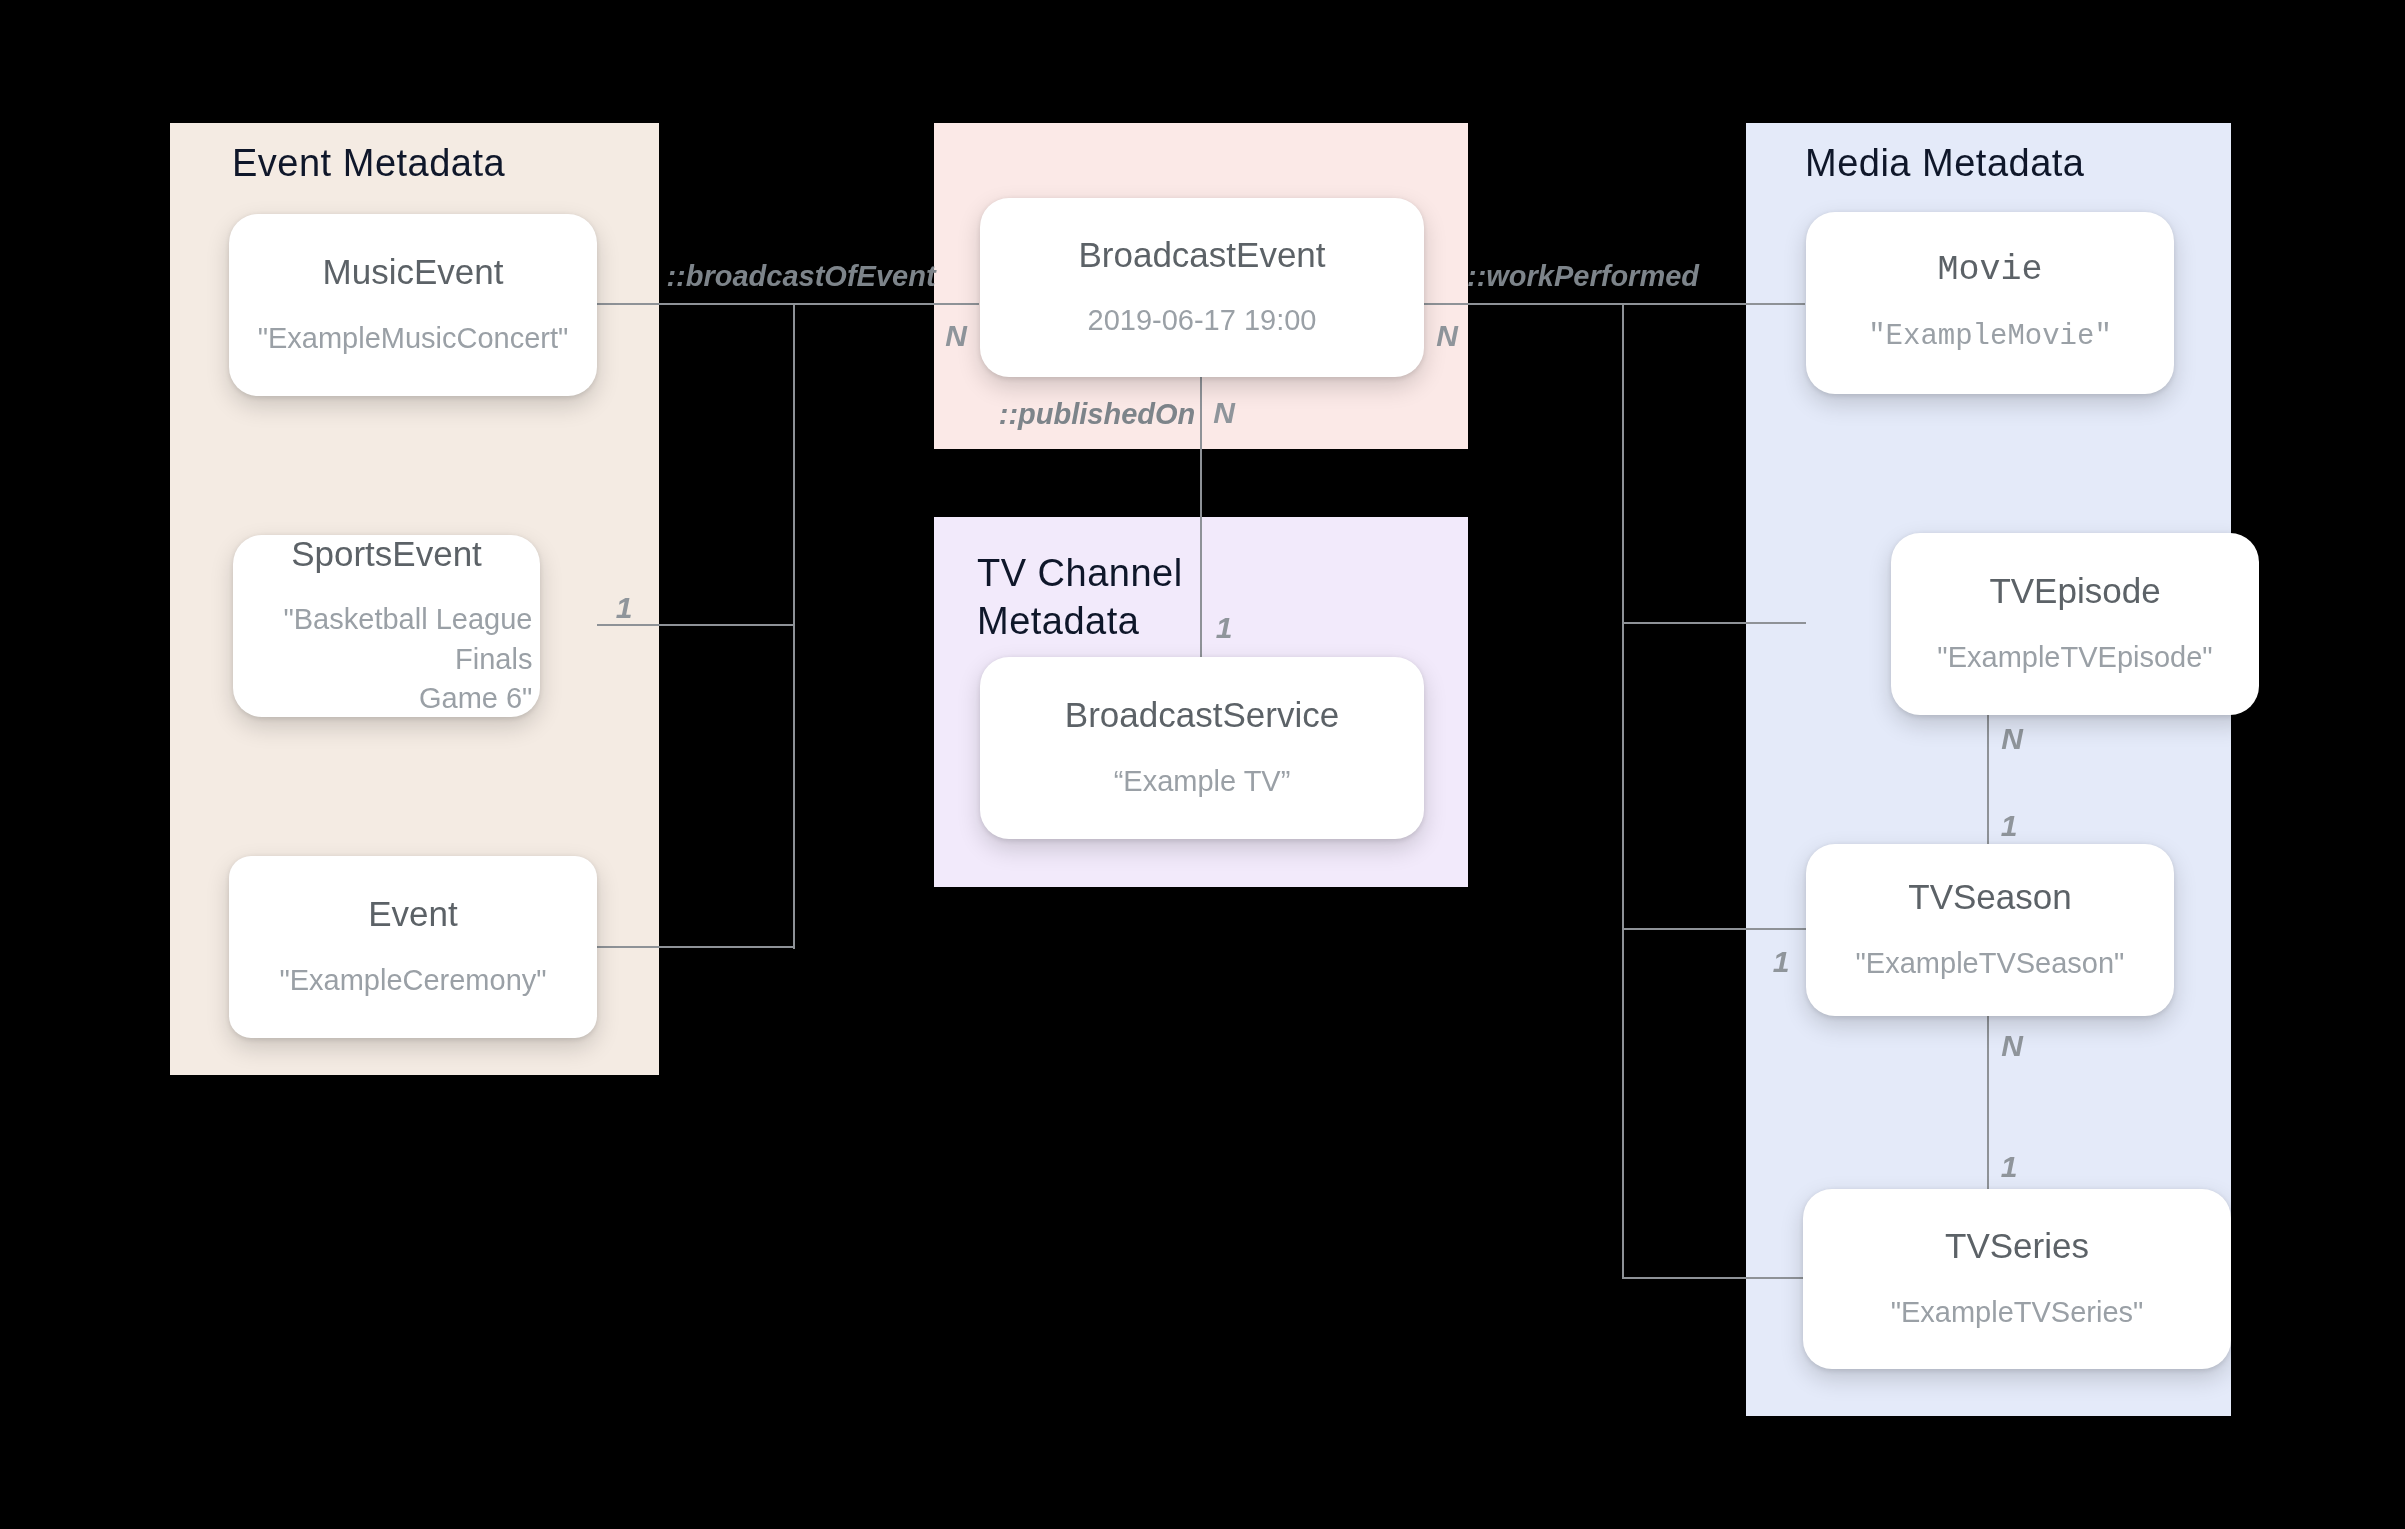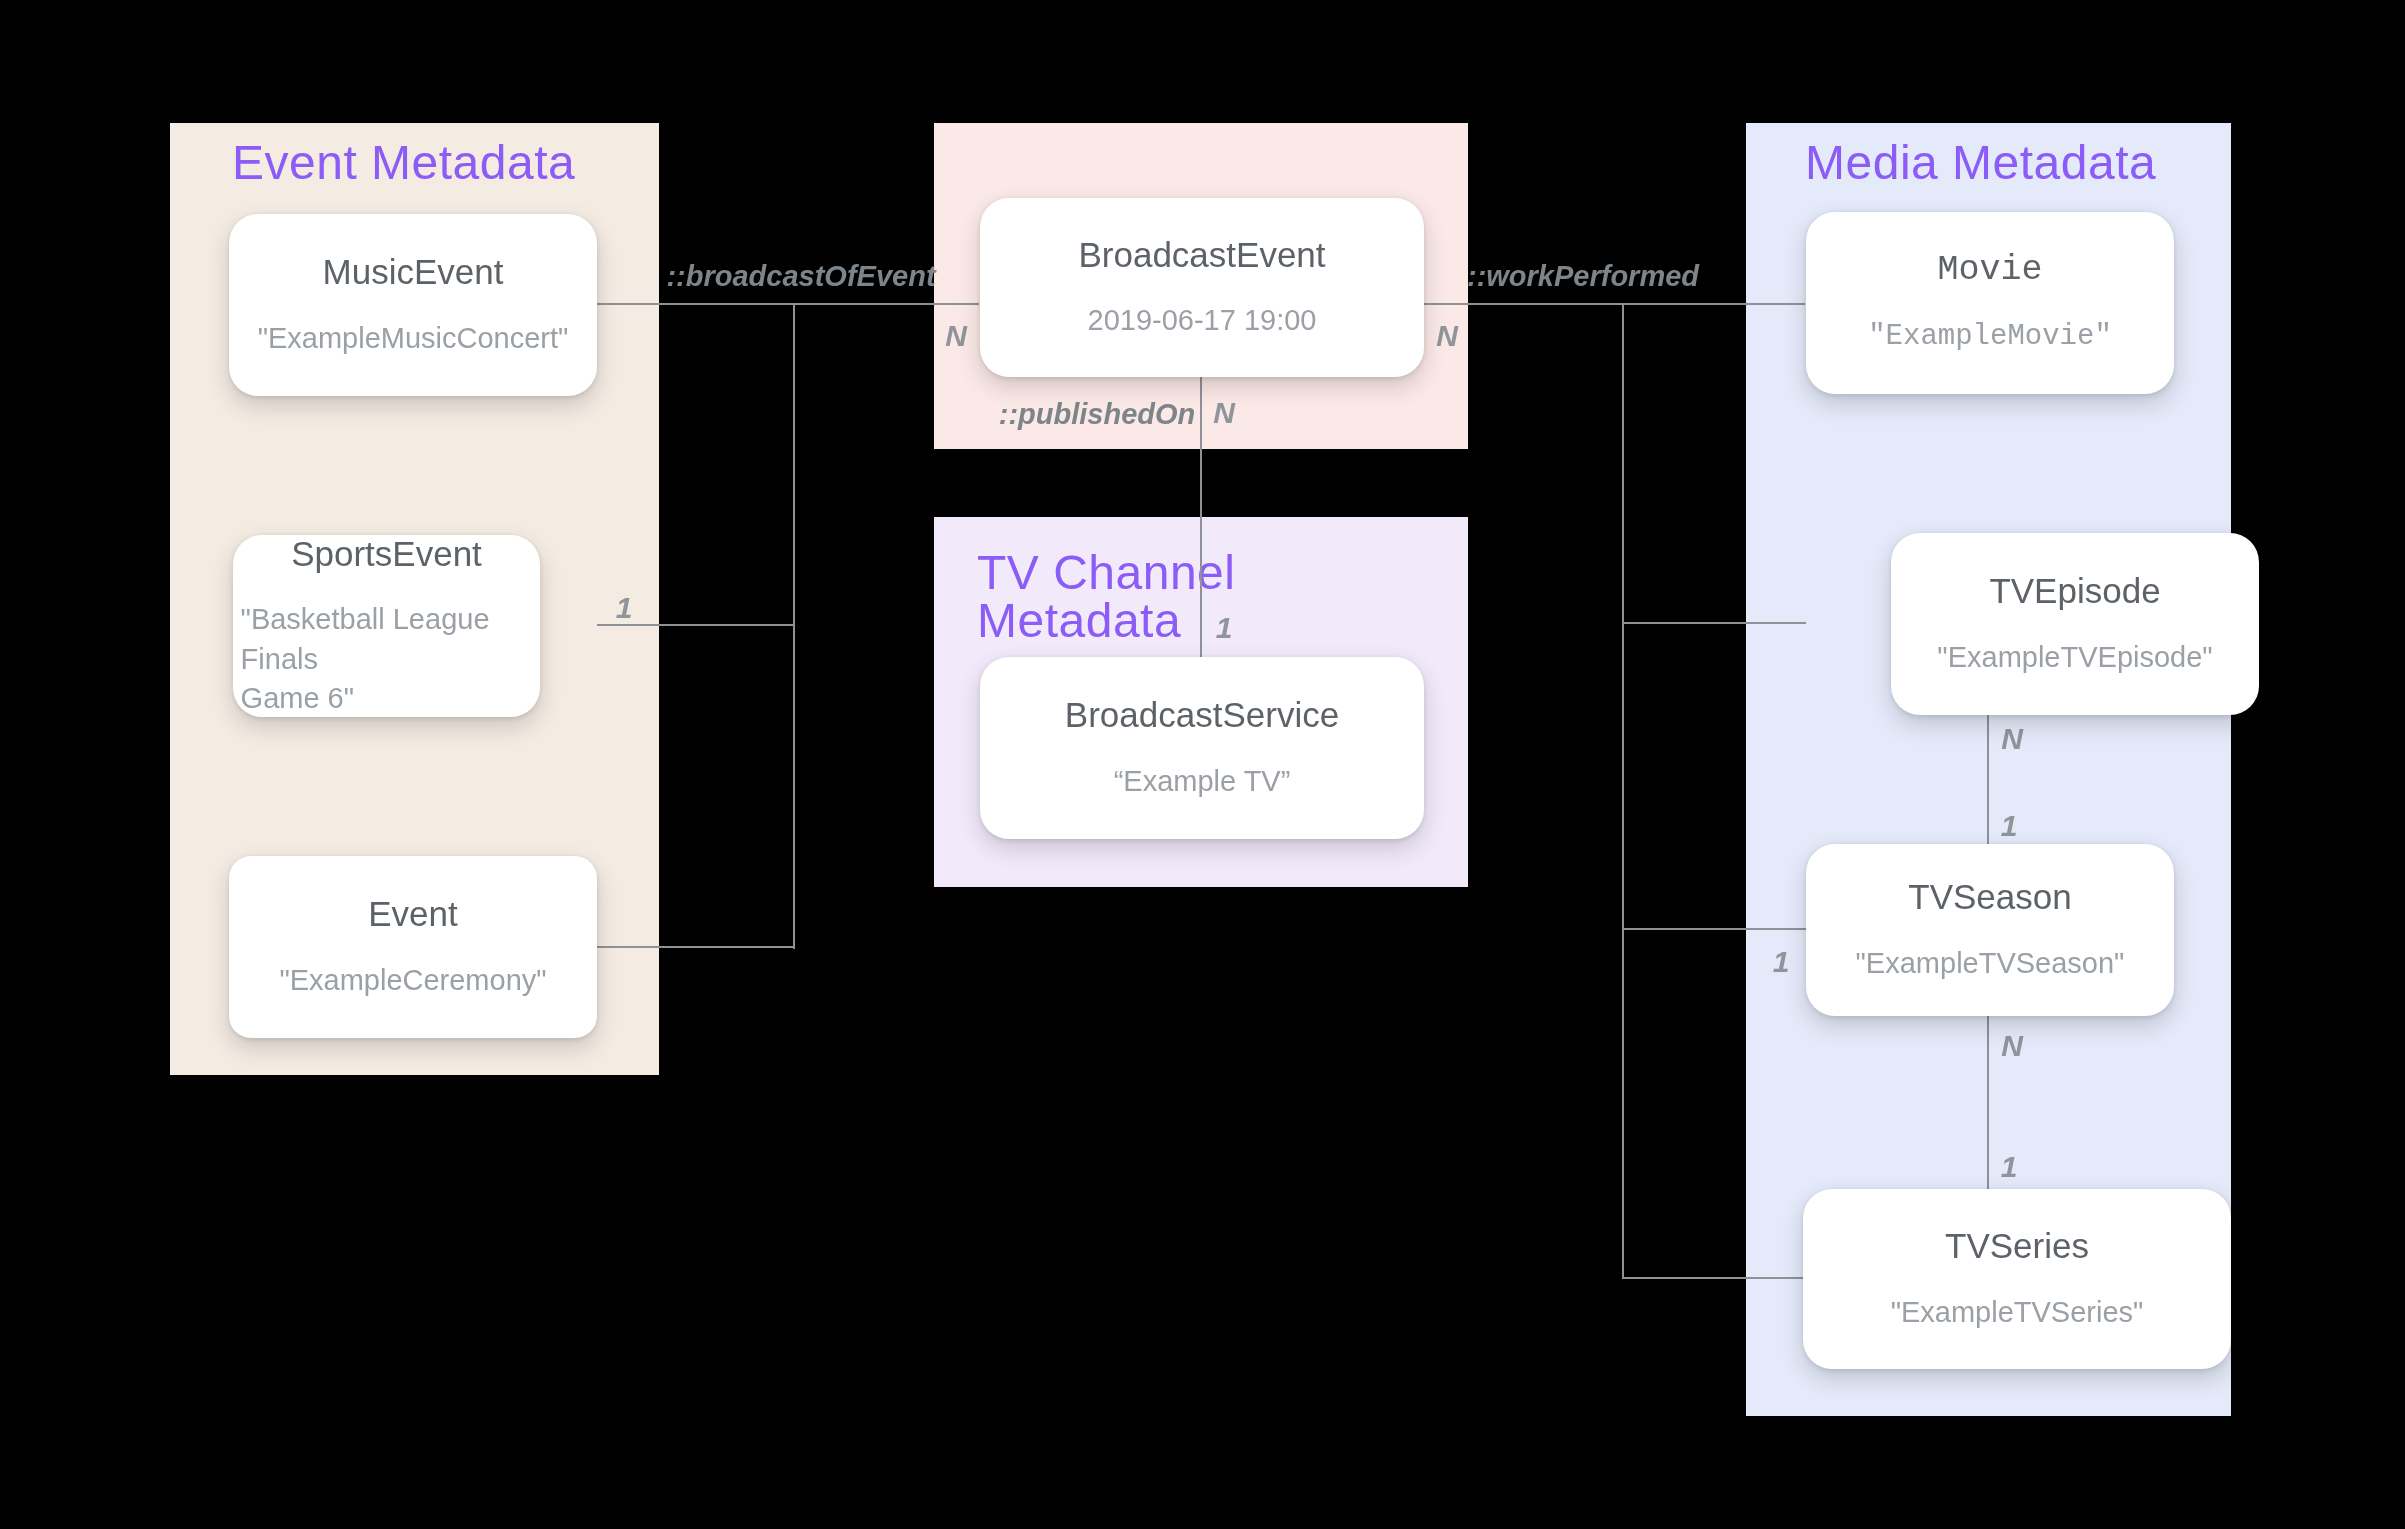--- a/index.html
+++ b/index.html
@@ -15,23 +15,23 @@
     position: relative;
     width: 2405px;
     height: 1529px;
     background: #000000;
   }
   
   .panel { position: absolute; }
   .panel h2 {
     position: absolute;
     margin: 0;
-    font-size: 48px;
+    font-size: 38px;
     font-weight: 400;
-    color: #8b5cf6;
+    color: #0f172a;
     letter-spacing: 0.5px;
     white-space: pre-line;
     line-height: 48px;
   }
   #panel-event     { left: 170px;  top: 123px; width: 489px; height: 952px;  background: #F4EBE3; }
   #panel-broadcast { left: 934px;  top: 123px; width: 534px; height: 326px;  background: #FBE9E7; }
   #panel-tvchannel { left: 934px;  top: 517px; width: 534px; height: 370px;  background: #F2EAFB; }
   #panel-media     { left: 1746px; top: 123px; width: 485px; height: 1293px; background: #E4EAF9; }
   #panel-event h2     { left: 62px; top: 16.3px; }
   #panel-media h2     { left: 59px; top: 16.3px; }
@@ -40,21 +40,21 @@
   .card {
     position: absolute;
     background: #ffffff;
     border-radius: 29px;
     box-shadow: 0 9.6px 23px rgba(0,0,0,0.16), 0 1.9px 5.7px rgba(0,0,0,0.10);
     display: flex;
     flex-direction: column;
     align-items: center;
     justify-content: center;
     gap: 26px;
-    text-align: left;
+    text-align: right;
     padding: 0 7.6px;
     box-sizing: border-box;
   }
   .card-title {
     font-size: 35px;
     color: #5c6267;
     line-height: 1.15;
   }
   .card-subtitle {
     font-size: 29px;

